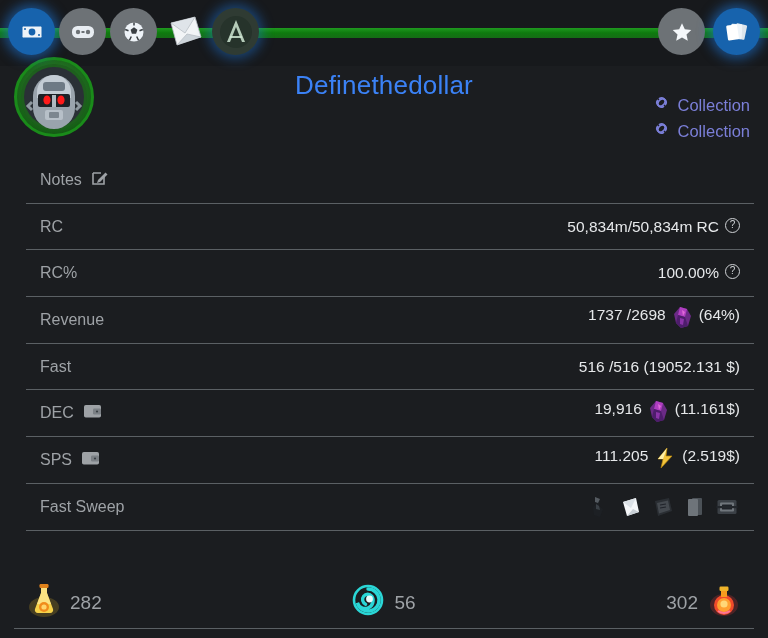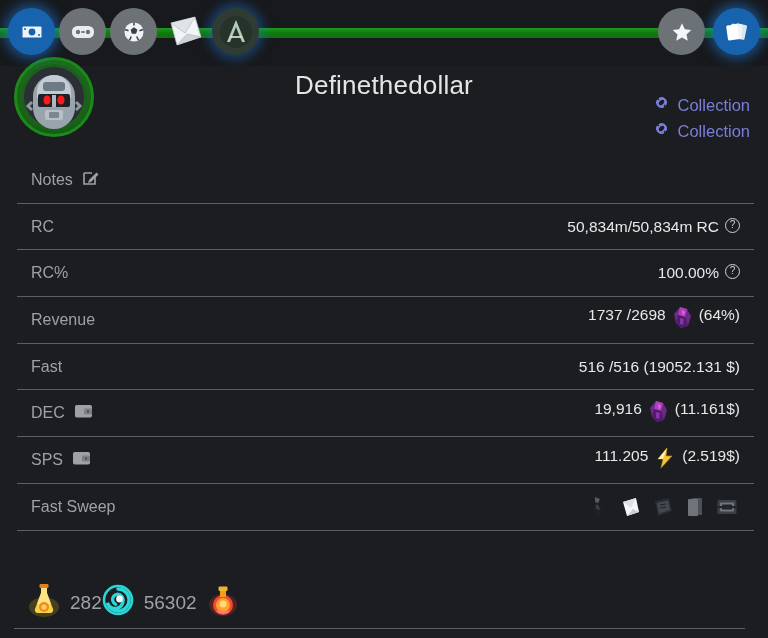--- a/index.html
+++ b/index.html
@@ -80,21 +80,21 @@
     justify-content: center;
     overflow: hidden;
     cursor: pointer;
   }
   .username {
     position: absolute;
     left: 0; right: 0;
     top: 4px;
     text-align: center;
     font-size: 26px;
-    color: #e5e5e5;
+    color: #3b82f6;
     letter-spacing: 0.2px;
   }
   .substats {
     position: absolute;
     left: 0; right: 0;
     top: 38px;
     text-align: center;
     color: #b4b7bb;
     font-size: 12.5px;
     line-height: 17px;
@@ -115,21 +115,21 @@
     gap: 7px;
     color: #7b7fd8;
     font-size: 16.5px;
     line-height: 26px;
     cursor: pointer;
   }
 
   
   .table {
     position: absolute;
-    left: 3px; right: 0;
+    left: 12px; right: 0;
     top: 157px;
     padding: 0 14px;
   }
   .row {
     display: flex;
     align-items: center;
     justify-content: space-between;
     height: 46.7px;
     border-bottom: 1px solid #5b6064;
     padding: 0 14px;
@@ -186,25 +186,26 @@
   }
   .sweep-ico {
     width: 26px; height: 26px;
     display: flex; align-items: center; justify-content: center;
     cursor: pointer;
   }
 
   
   .footer {
     position: absolute;
-    left: 14px; right: 23px;
+    left: 14px; right: 14px;
     top: 577px;
     height: 52px;
     display: flex;
     align-items: center;
+    justify-content: space-between;
     padding: 0 14px;
     border-bottom: 1px solid #5b6064;
   }
   .foot-item {
     display: flex;
     align-items: center;
     gap: 10px;
     color: #9ea2a6;
     font-size: 19px;
   }

